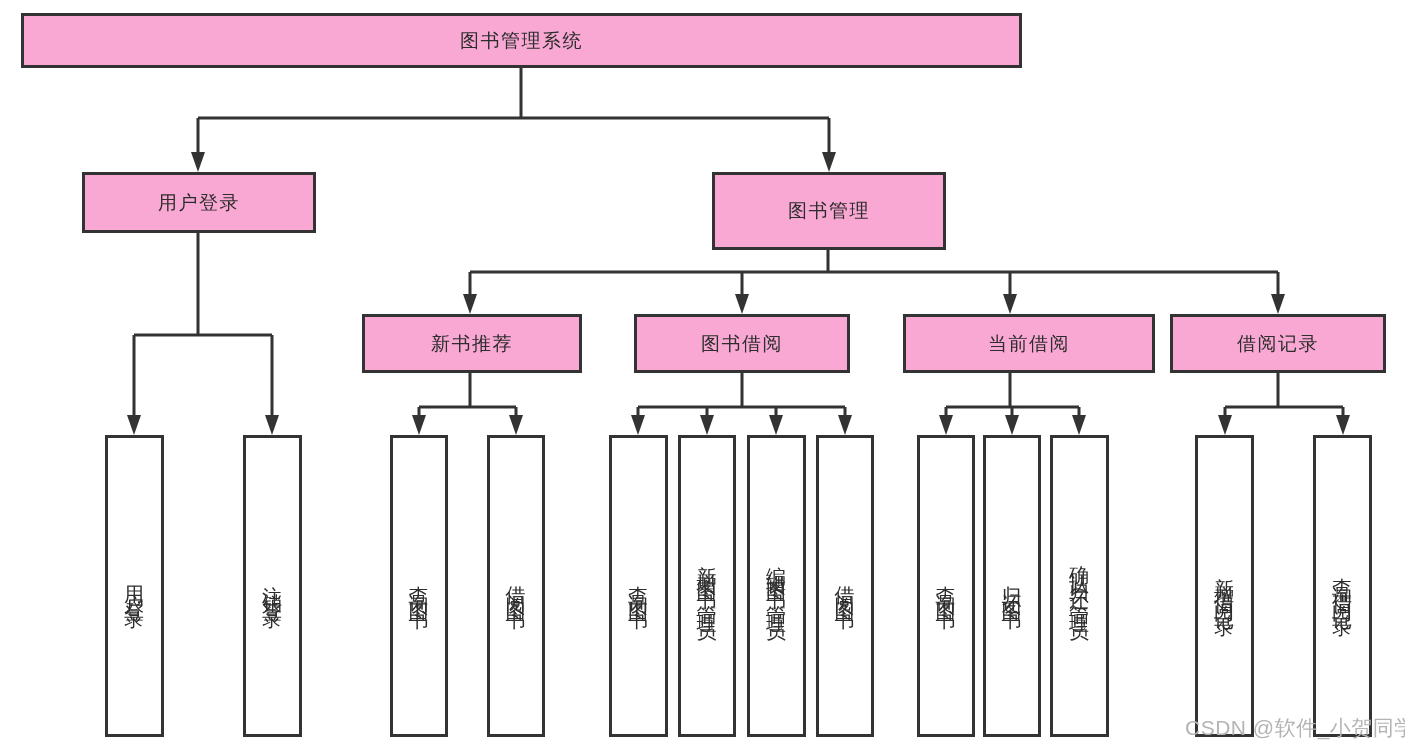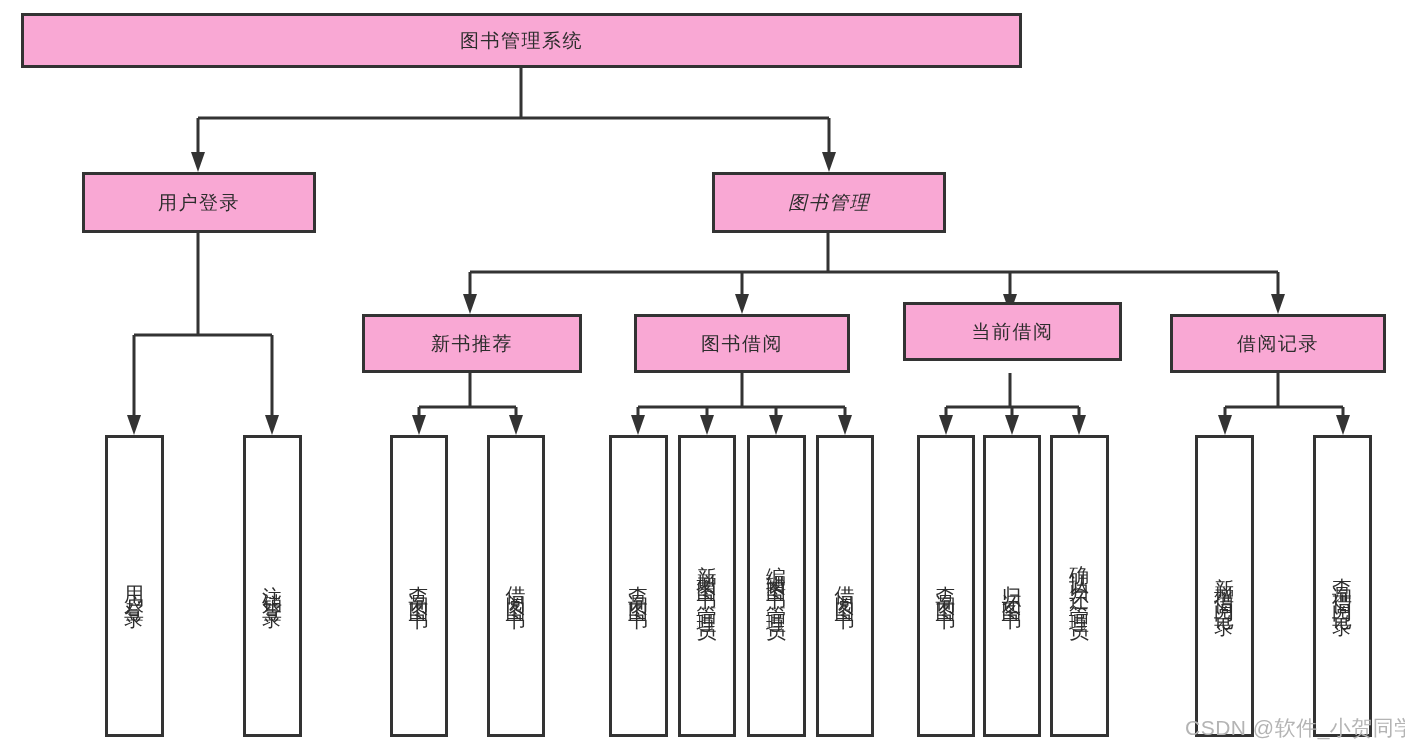--- a/index.html
+++ b/index.html
@@ -59,25 +59,25 @@
       <polygon points="1005,415 1019,415 1012,435"></polygon>
       <polygon points="1072,415 1086,415 1079,435"></polygon>
       <polygon points="1218,415 1232,415 1225,435"></polygon>
       <polygon points="1336,415 1350,415 1343,435"></polygon>
     </g>
   </svg>
 
   <div class="hbox" style="left:21px; top:13px; width:1001px; height:55px;">图书管理系统</div>
 
   <div class="hbox" style="left:82px; top:172px; width:234px; height:61px;">用户登录</div>
-  <div class="hbox" style="left:712px; top:172px; width:234px; height:61px;font-style:italic;">图书管理</div>
+  <div class="hbox" style="left:712px; top:172px; width:234px; height:78px;">图书管理</div>
 
   <div class="hbox" style="left:362px; top:314px; width:220px; height:59px;">新书推荐</div>
   <div class="hbox" style="left:634px; top:314px; width:216px; height:59px;">图书借阅</div>
-  <div class="hbox" style="left:903px; top:302px; width:219px; height:59px;">当前借阅</div>
+  <div class="hbox" style="left:903px; top:314px; width:252px; height:59px;">当前借阅</div>
   <div class="hbox" style="left:1170px; top:314px; width:216px; height:59px;">借阅记录</div>
 
   <div class="vbox" style="left:105px; width:59px;">用户登录</div>
   <div class="vbox" style="left:243px; width:59px;">注销登录</div>
 
   <div class="vbox" style="left:390px; width:58px;">查询图书</div>
   <div class="vbox" style="left:487px; width:58px;">借阅图书</div>
 
   <div class="vbox" style="left:609px; width:59px;">查询图书</div>
   <div class="vbox" style="left:678px; width:58px;">新增图书（管理员）</div>

